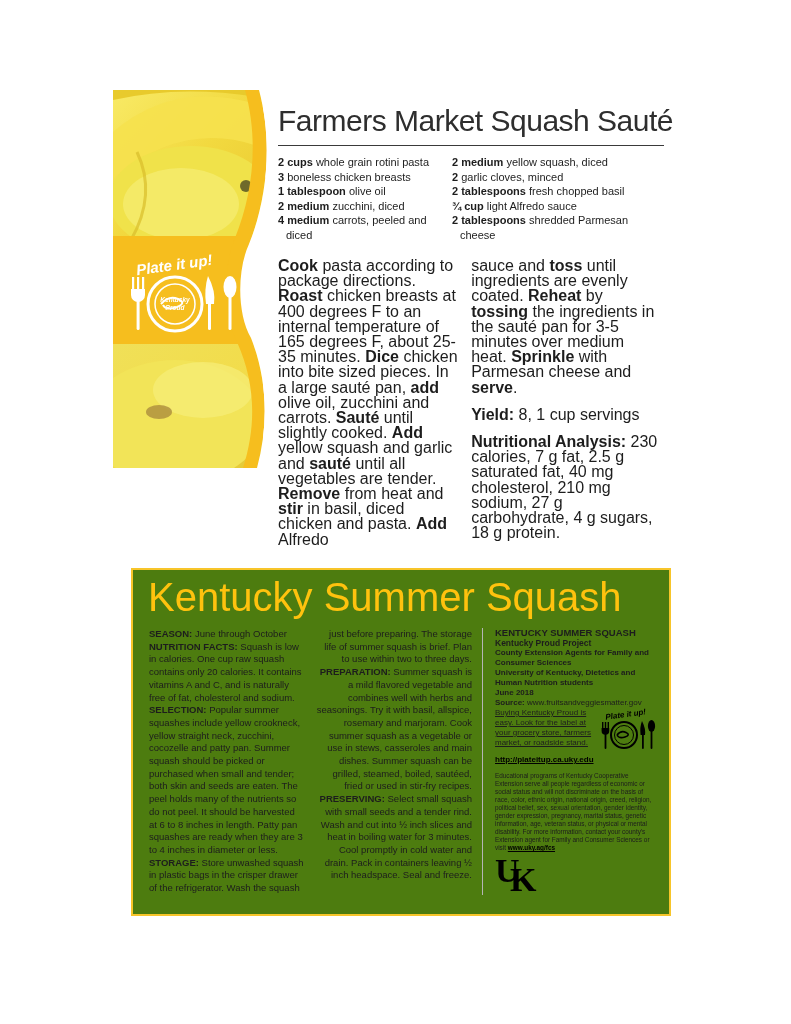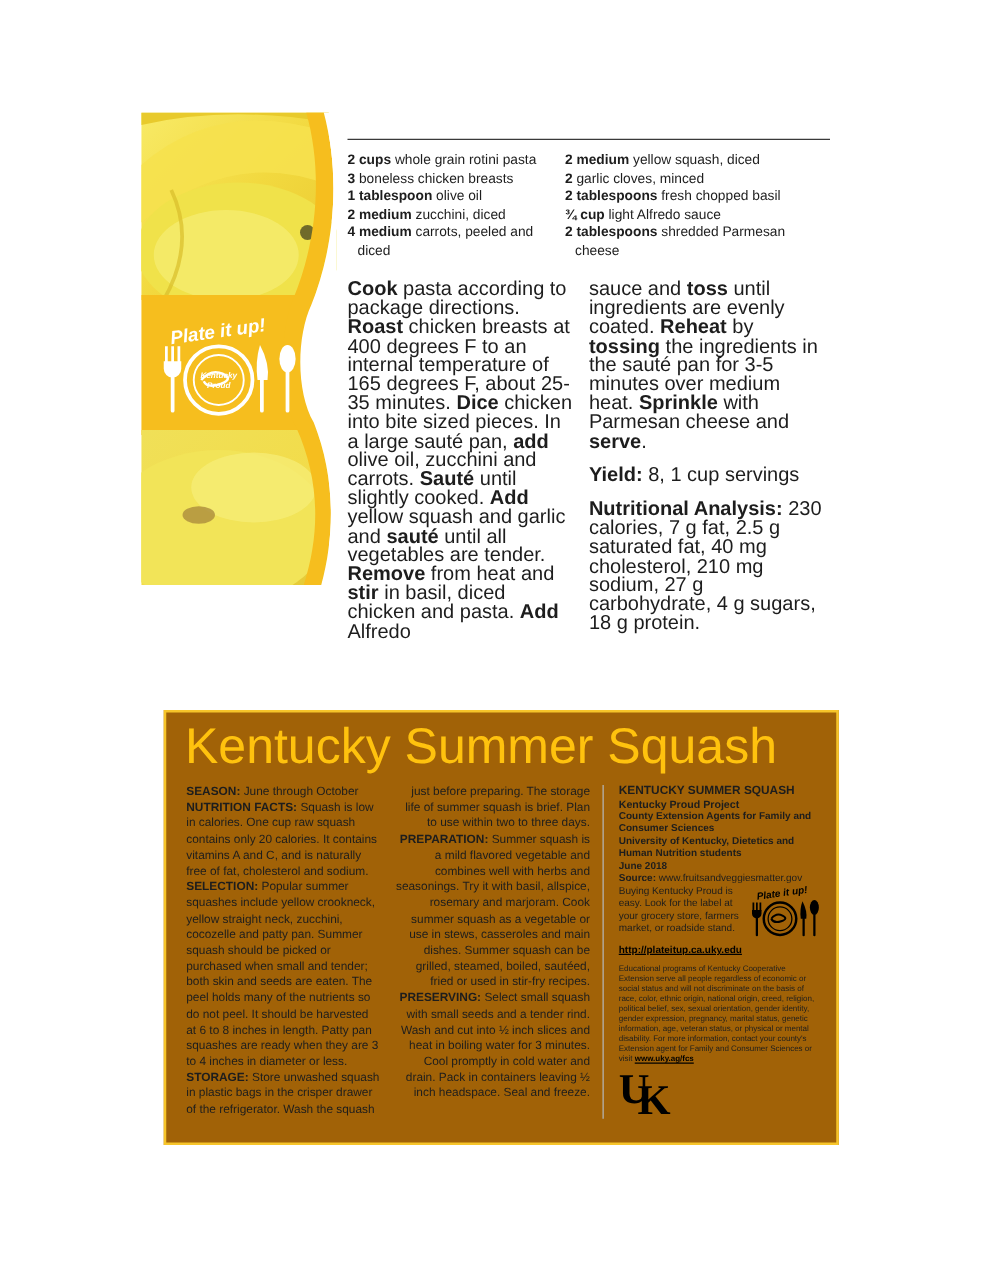--- a/index.html
+++ b/index.html
@@ -16,35 +16,35 @@
   .ing-col2{width:212px;}
   .ing{padding-left:8px;text-indent:-8px;}
   .dir-cols{display:flex;gap:10px;margin-top:16px;font-size:16px;line-height:15.2px;}
   .dir-col1{width:188px;}
   .dir-col2{width:198px;}
   .dir-col2 .para{margin:0 0 12px 0;}
   b{font-weight:bold;}
 
   
   .infobox{position:absolute;left:131px;top:568px;width:540px;height:348px;
-           border:2px solid #F7C52A;box-sizing:border-box;background:#a16207;}
+           border:2px solid #F7C52A;box-sizing:border-box;background:#4d7c0f;}
   .info-title{font-size:40px;font-weight:300;color:#FFC20E;margin:5px 0 2px 15px;white-space:nowrap;}
   .info-cols{display:flex;padding:6px 12px 0 16px;}
   .icol{font-size:9.5px;line-height:12.7px;}
   .icol1{width:162px;margin-right:11px;}
   .icol2{width:162px;margin-right:10px;text-align:right;}
   .icol3{border-left:1px solid #b5b5b5;padding-left:12px;width:168px;font-size:8px;line-height:10px;}
   .icol p{margin:0;}
   .c3-head{font-size:9.5px;font-weight:bold;margin:0 0 2px 0;}
   .c3-proj{font-size:8.5px;font-weight:bold;margin:0 0 4px 0;}
   .c3-credit{margin:0 0 5px 0;font-weight:bold;}
   .c3-date{font-weight:bold;margin:0 0 9px 0;}
   .c3-source{margin:0 0 9px 0;}
   .c3-buyrow{display:flex;gap:4px;}
-  .c3-buy{width:100px;}
+  .c3-buy{width:100px;text-decoration:underline;}
   .c3-link{font-weight:bold;text-decoration:underline;color:#000;display:block;margin:1px 0 7px 0;}
   .c3-disc{font-size:6.4px;line-height:8px;margin:0 0 9px 0;}
   .c3-disc a{font-weight:bold;text-decoration:underline;color:#000;}
   .ukrow{display:flex;gap:7px;align-items:flex-start;}
   .uktext{font-family:"Liberation Serif",serif;font-size:8.3px;line-height:9.6px;padding-top:3px;}
   .uk-l0{font-weight:bold;}
   .uk-l3{font-style:italic;}
 </style>
 </head>
 <body>
@@ -112,20 +112,21 @@
         </g>
         <g>
           <ellipse cx="117" cy="197" rx="6.5" ry="11"></ellipse>
           <rect x="115.5" y="206" width="3" height="34" rx="1.5"></rect>
         </g>
       </g>
     </svg>
   </div>
 
   <div class="recipe">
+    <div class="recipe-title">Farmers Market Squash Sauté</div>
     <hr class="recipe-rule">
 
     <div class="ing-cols">
       <div class="ing-col1">
         <div class="ing"><b>2 cups</b><span> whole grain rotini pasta</span></div>
         <div class="ing"><b>3</b><span> boneless chicken breasts</span></div>
         <div class="ing"><b>1 tablespoon</b><span> olive oil</span></div>
         <div class="ing"><b>2 medium</b><span> zucchini, diced</span></div>
         <div class="ing"><b>4 medium</b><span> carrots, peeled and diced</span></div>
       </div>

